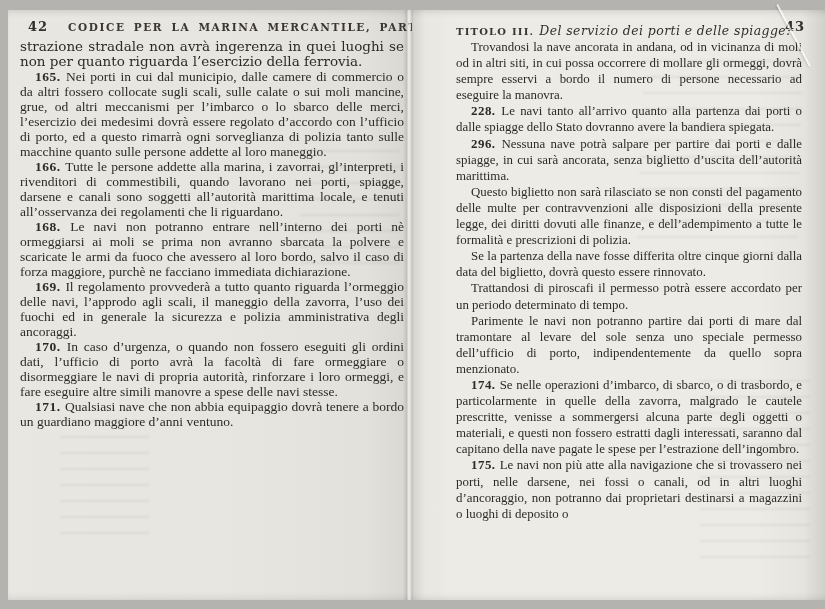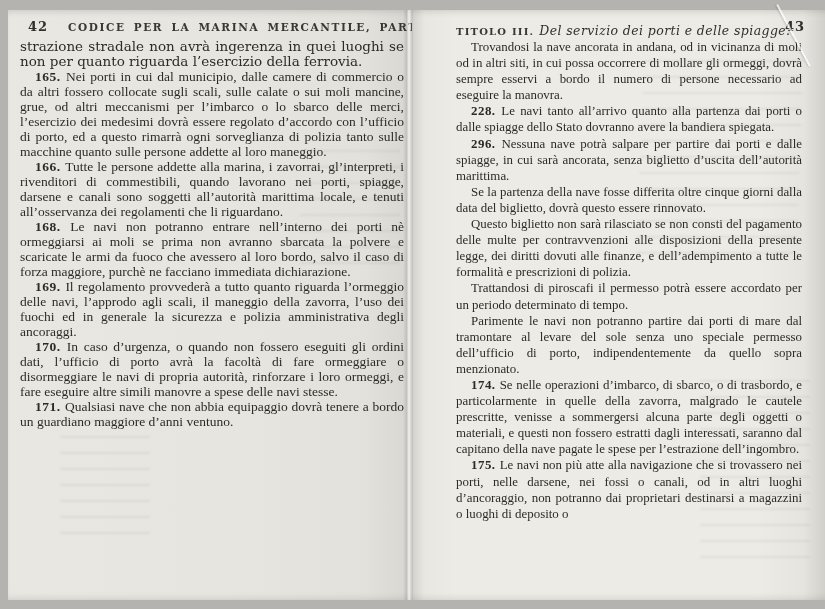--- a/index.html
+++ b/index.html
@@ -85,22 +85,22 @@
       <span class="pr-head">
         <span class="titolo">TITOLO III.</span>
         <span class="titolo-it">Del servizio dei porti e delle spiagge.</span>
       </span>
       <span class="pagenum pr-head-num">43</span>
     </div>
     <div class="col col-right" id="right-col">
         <p class="para indent">Trovandosi la nave ancorata in andana, od in vicinanza di moli od in altri siti, in cui possa occorrere di mollare gli ormeggi, dovrà sempre esservi a bordo il numero di persone necessario ad eseguire la manovra.</p>
         <p class="para indent"><span class="artnum">228. </span>Le navi tanto all’arrivo quanto alla partenza dai porti o dalle spiagge dello Stato dovranno avere la bandiera spiegata.</p>
         <p class="para indent"><span class="artnum">296. </span>Nessuna nave potrà salpare per partire dai porti e dalle spiagge, in cui sarà ancorata, senza biglietto d’uscita dell’autorità marittima.</p>
+        <p class="para indent">Questo biglietto non sarà rilasciato se non consti del pagamento delle multe per contravvenzioni alle disposizioni della presente legge, dei diritti dovuti alle finanze, e dell’adempimento a tutte le formalità e prescrizioni di polizia.</p>
         <p class="para indent">Se la partenza della nave fosse differita oltre cinque giorni dalla data del biglietto, dovrà questo essere rinnovato.</p>
-        <p class="para indent">Questo biglietto non sarà rilasciato se non consti del pagamento delle multe per contravvenzioni alle disposizioni della presente legge, dei diritti dovuti alle finanze, e dell’adempimento a tutte le formalità e prescrizioni di polizia.</p>
         <p class="para indent">Trattandosi di piroscafi il permesso potrà essere accordato per un periodo determinato di tempo.</p>
         <p class="para indent">Parimente le navi non potranno partire dai porti di mare dal tramontare al levare del sole senza uno speciale permesso dell’ufficio di porto, indipendentemente da quello sopra menzionato.</p>
         <p class="para indent"><span class="artnum">174. </span>Se nelle operazioni d’imbarco, di sbarco, o di trasbordo, e particolarmente in quelle della zavorra, malgrado le cautele prescritte, venisse a sommergersi alcuna parte degli oggetti o materiali, e questi non fossero estratti dagli interessati, saranno dal capitano della nave pagate le spese per l’estrazione dell’ingombro.</p>
         <p class="para indent"><span class="artnum">175. </span>Le navi non più atte alla navigazione che si trovassero nei porti, nelle darsene, nei fossi o canali, od in altri luoghi d’ancoraggio, non potranno dai proprietari destinarsi a magazzini o luoghi di deposito o</p>
       </div>
   </div>
 
   <div class="gutter-crease"></div>
   <div class="corner-crease"></div>
   <div class="bleed b1"></div>

